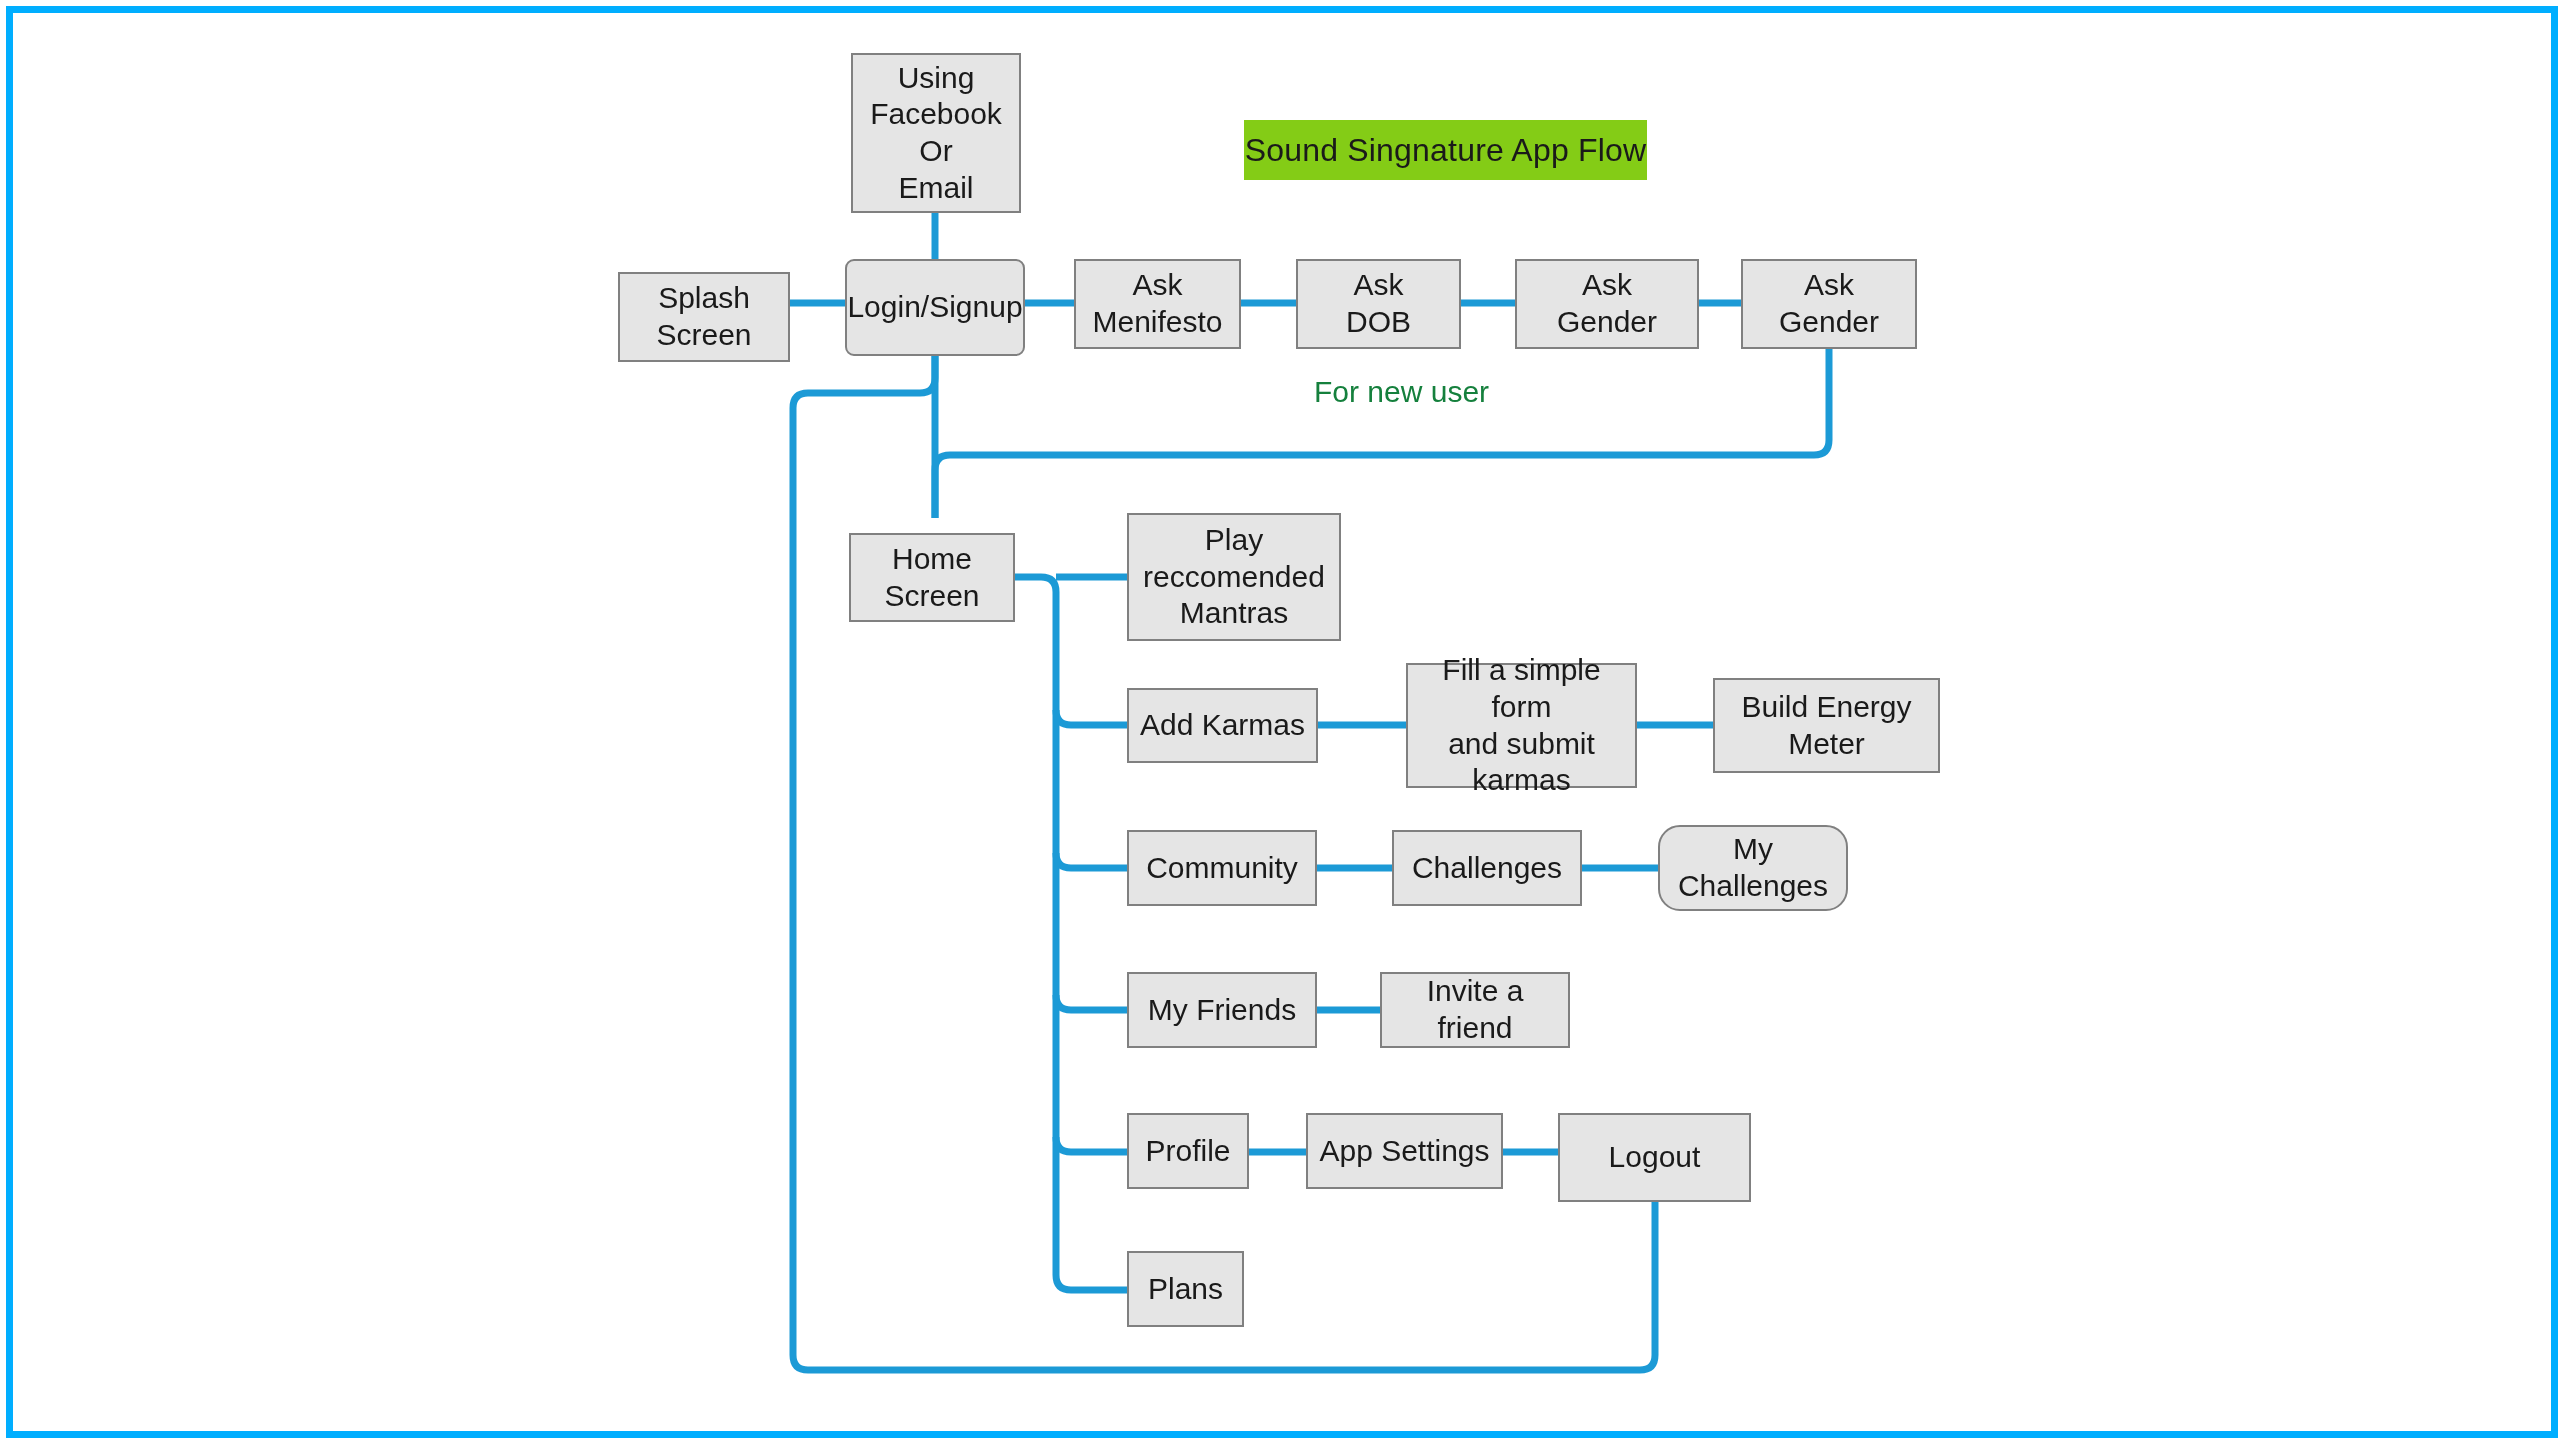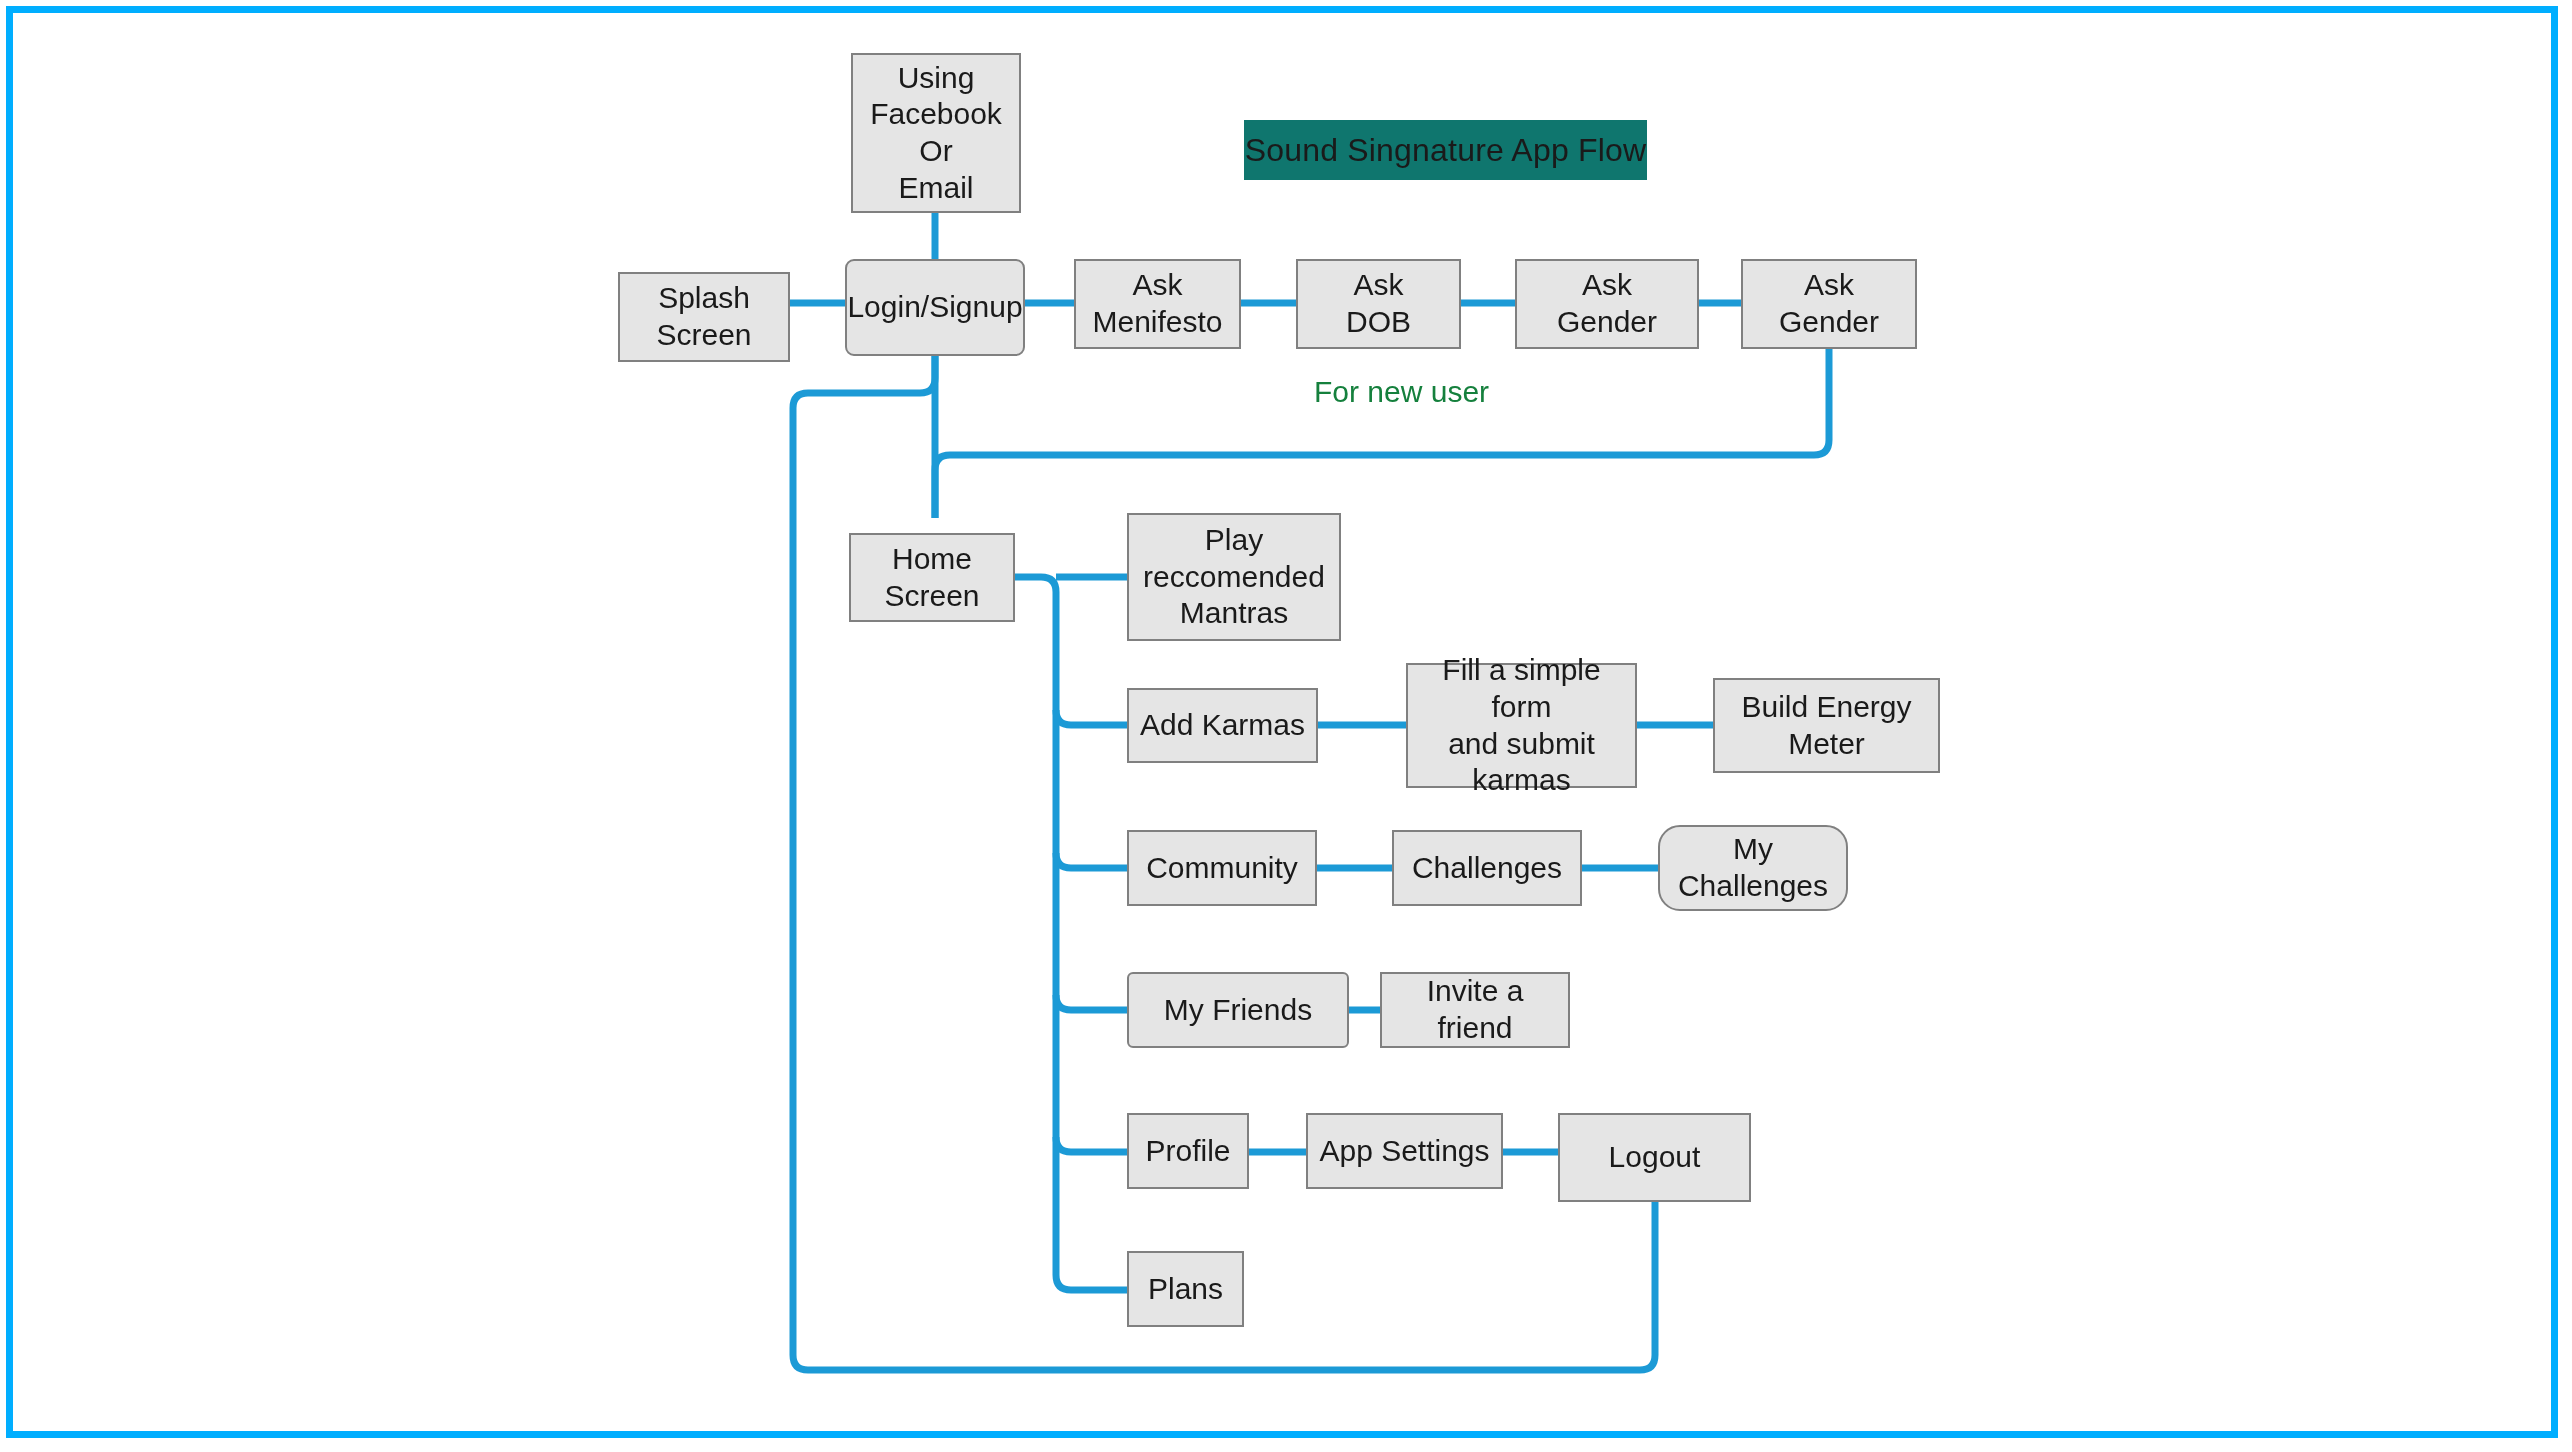--- a/index.html
+++ b/index.html
@@ -46,21 +46,21 @@
     color: #1a1a1a;
     font-size: 30px;
     line-height: 1.22;
     font-family: "Liberation Sans", sans-serif;
     white-space: pre-line;
     padding: 2px 6px;
   }
   .title-banner {
     position: absolute;
     box-sizing: border-box;
-    background: #0f766e;
+    background: #84cc16;
     color: #1a1a1a;
     font-size: 32px;
     display: flex;
     align-items: center;
     justify-content: center;
     font-family: "Liberation Sans", sans-serif;
     letter-spacing: 0.2px;
   }
   .free-label {
     position: absolute;
@@ -174,21 +174,21 @@
   <div class="node" style="left:1713px; top:678px; width:227px; height:95px;">Build Energy
 Meter</div>
 
   <div class="node" style="left:1127px; top:830px; width:190px; height:76px;">Community</div>
 
   <div class="node" style="left:1392px; top:830px; width:190px; height:76px;">Challenges</div>
 
   <div class="node" style="left:1658px; top:825px; width:190px; height:86px;border-radius:22px;">My
 Challenges</div>
 
-  <div class="node" style="left:1127px; top:972px; width:222px; height:76px;border-radius:6px;">My Friends</div>
+  <div class="node" style="left:1127px; top:972px; width:190px; height:76px;">My Friends</div>
 
   <div class="node" style="left:1380px; top:972px; width:190px; height:76px;">Invite a friend</div>
 
   <div class="node" style="left:1127px; top:1113px; width:122px; height:76px;">Profile</div>
 
   <div class="node" style="left:1306px; top:1113px; width:197px; height:76px;">App Settings</div>
 
   <div class="node" style="left:1558px; top:1113px; width:193px; height:89px;">Logout</div>
 
   <div class="node" style="left:1127px; top:1251px; width:117px; height:76px;">Plans</div>

